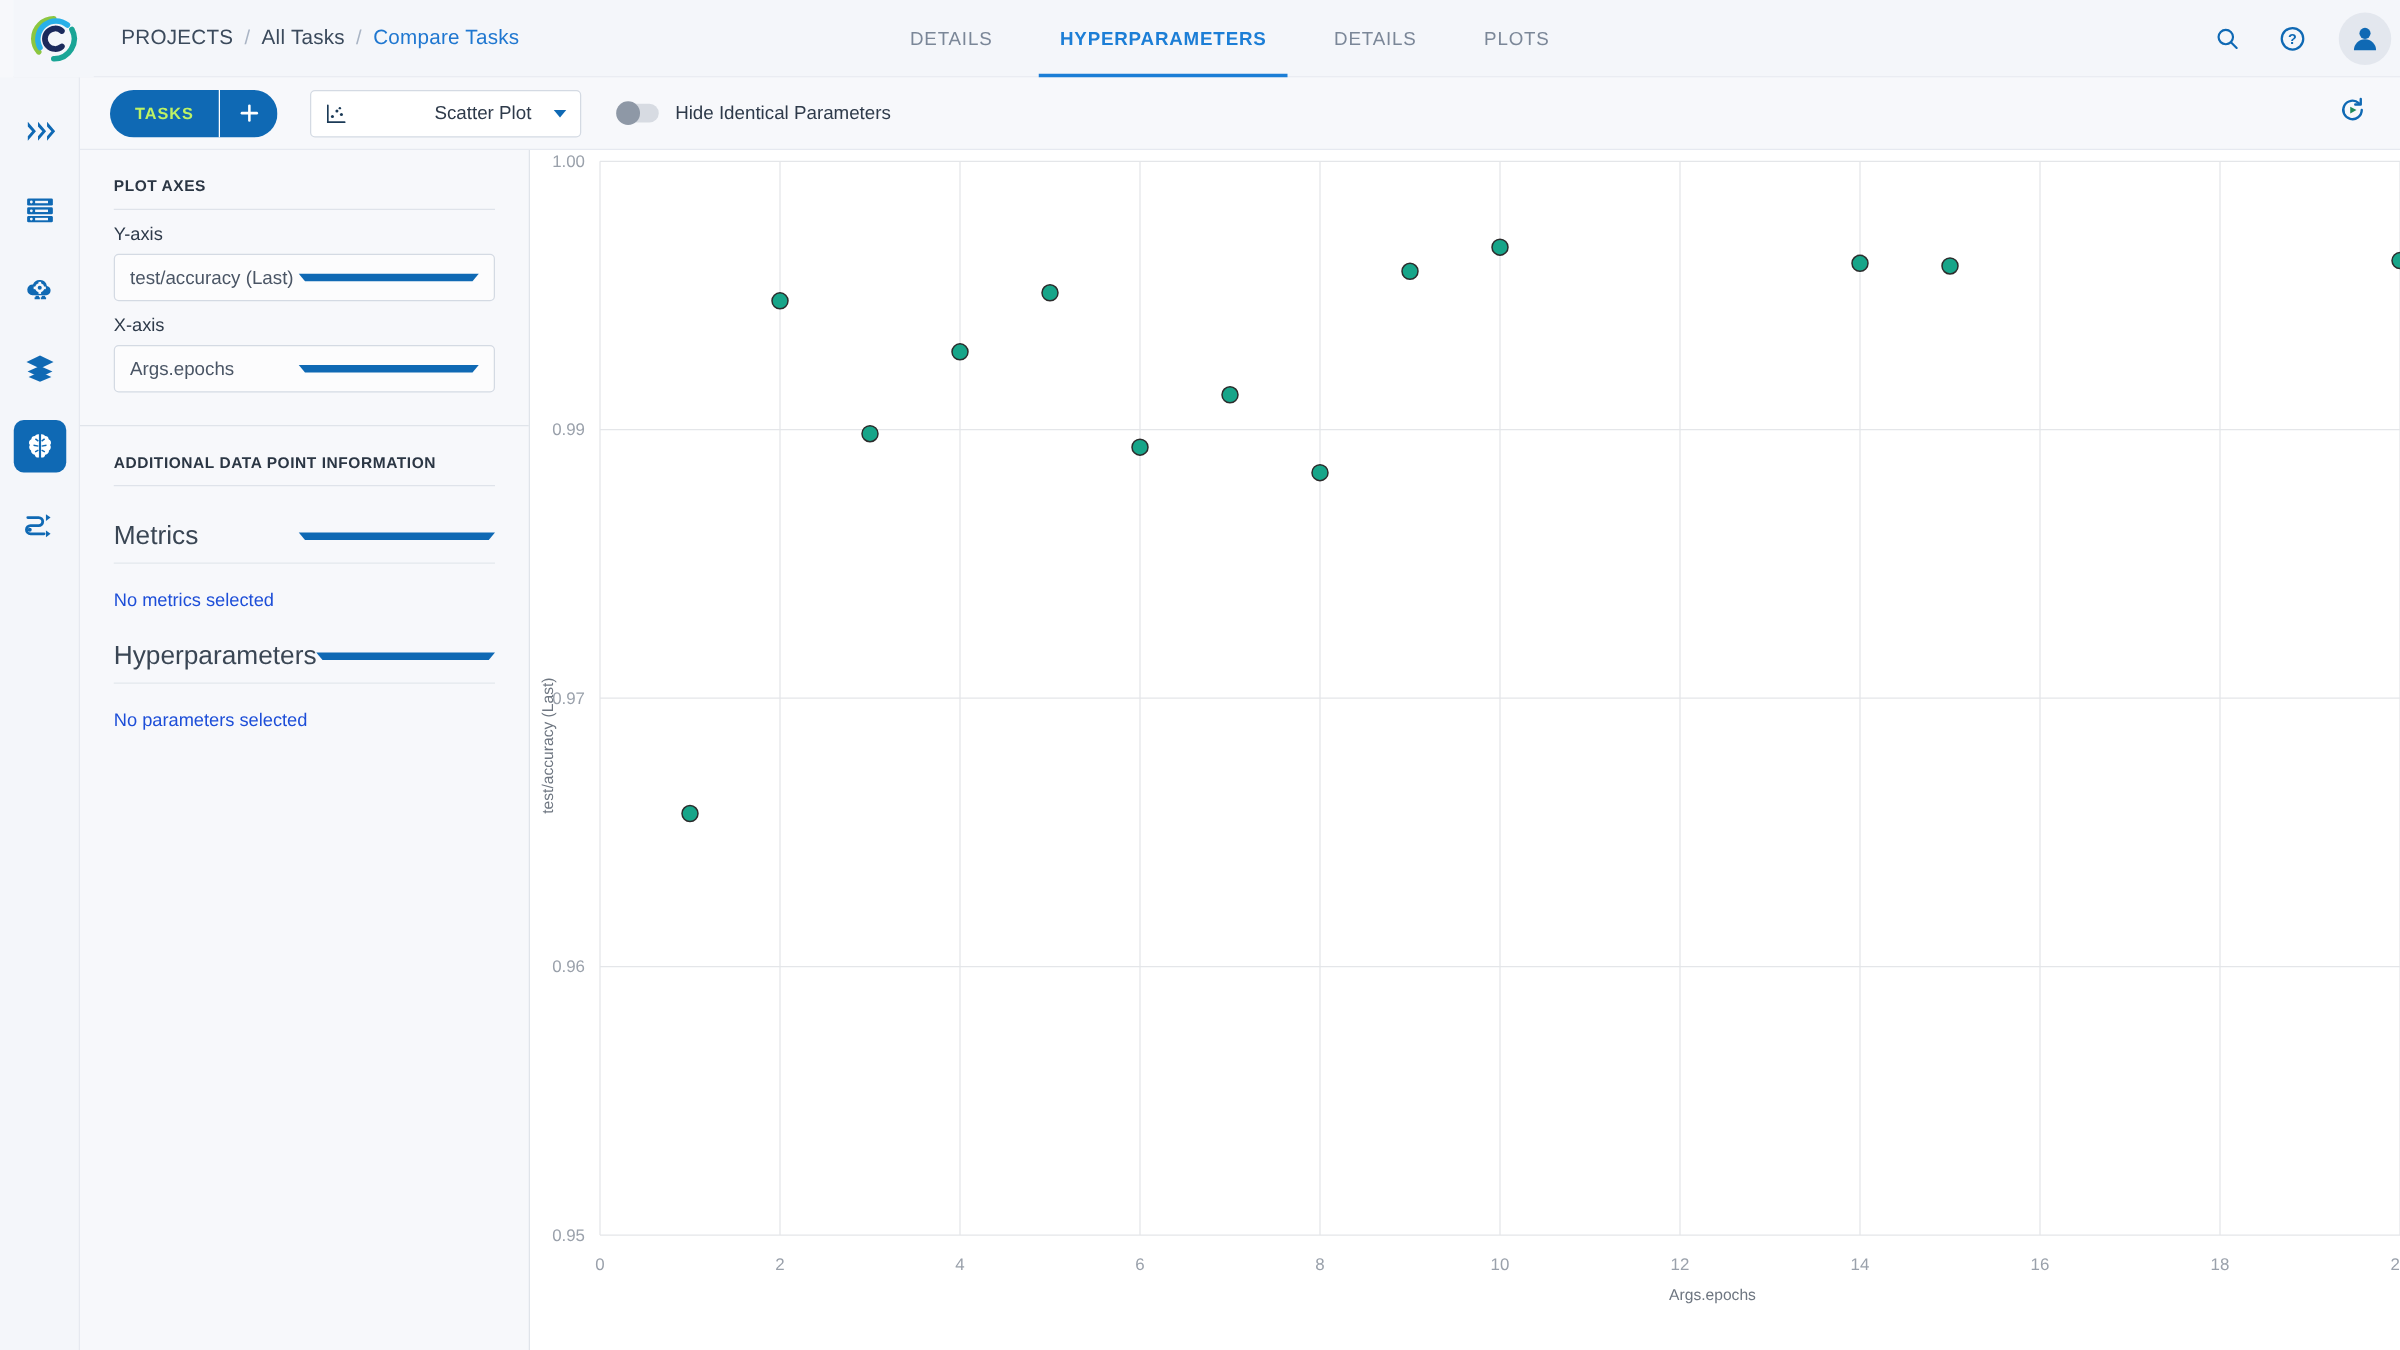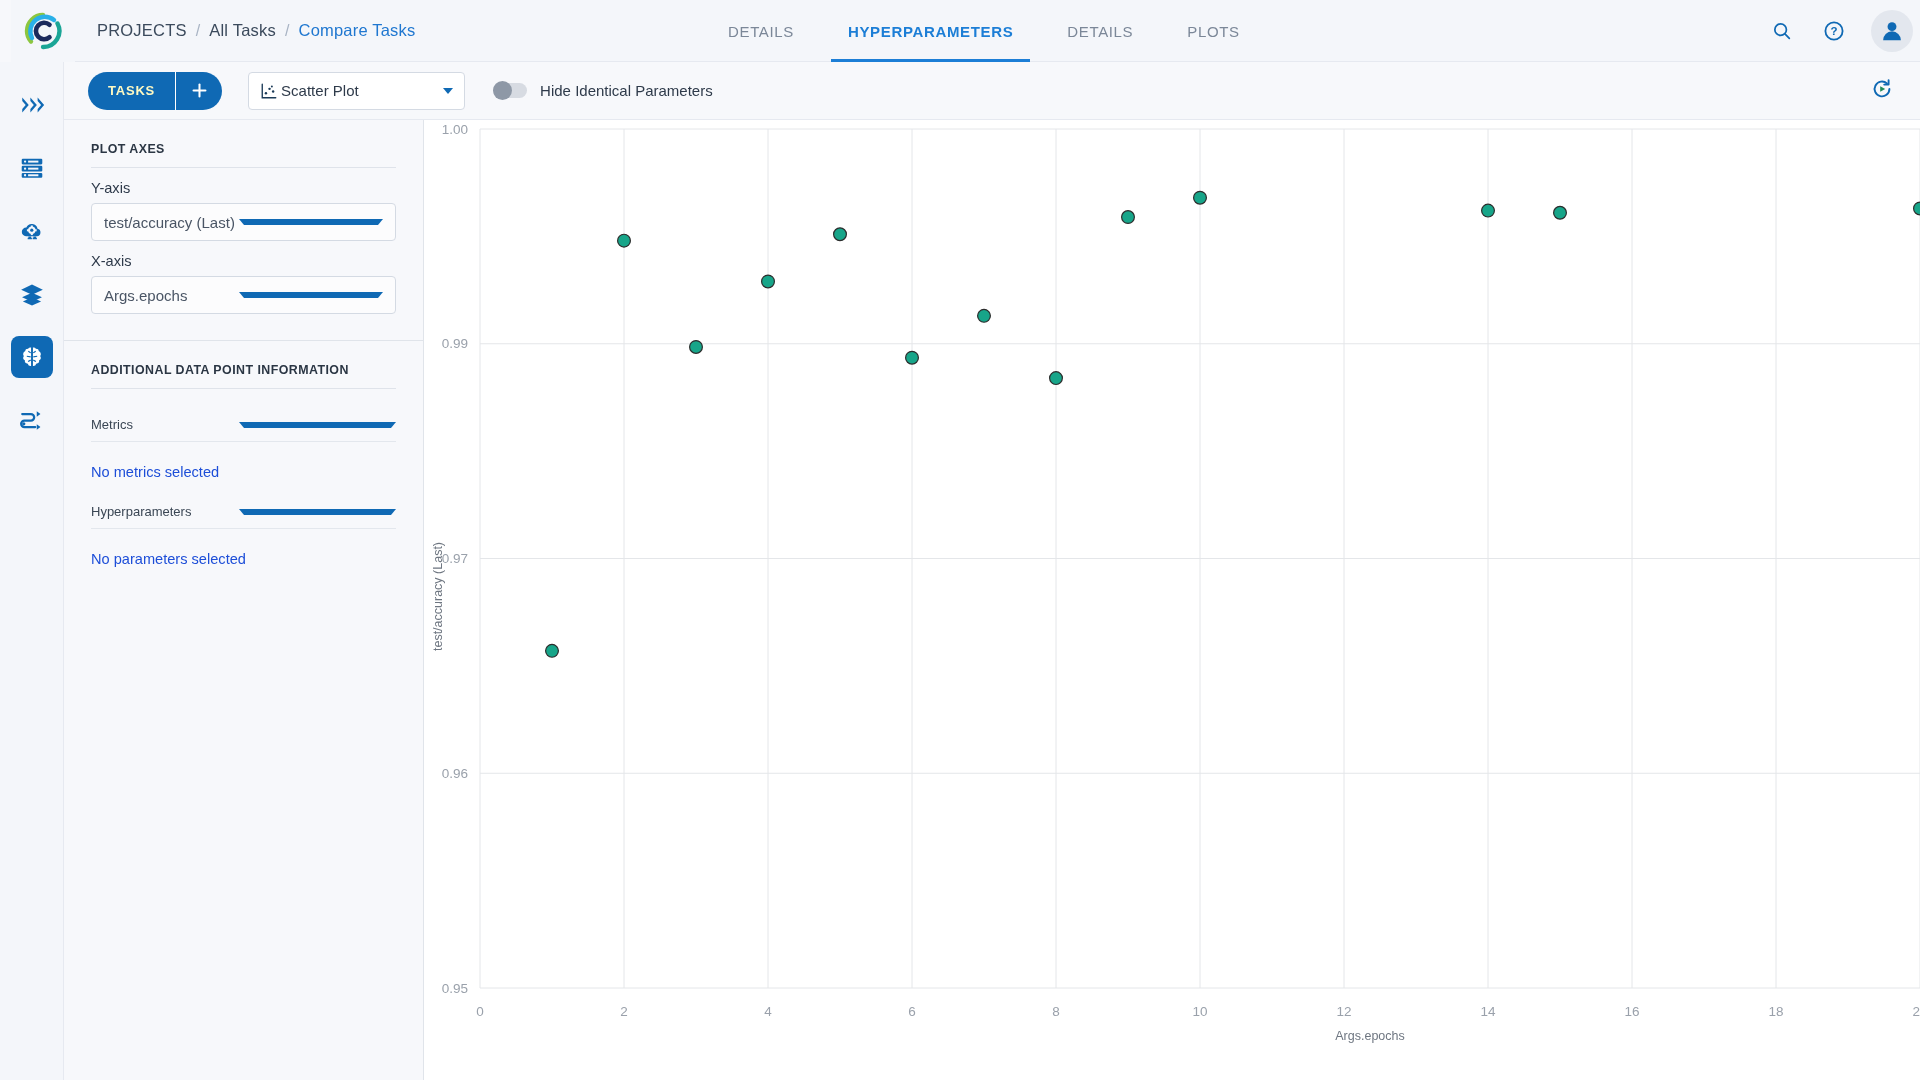--- a/index.html
+++ b/index.html
@@ -72,32 +72,32 @@
   
   #toolbar {
     position: absolute; left: 64px; top: 62px; width: 1856px; height: 58px;
     background: #f7f8fb; border-bottom: 1px solid #e6e9f0;
     display: flex; align-items: center;
   }
   #tasks-group {
     margin-left: 24px; display: flex; height: 38px; border-radius: 19px; overflow: hidden;
   }
   #tasks-btn {
-    background: #0f69b4; color: #fef9c3; font-size: 13px; font-weight: 700; letter-spacing: .8px;
+    background: #0f69b4; color: #bef264; font-size: 13px; font-weight: 700; letter-spacing: .8px;
     padding: 0 20px; display: flex; align-items: center; border-right: 1px solid #ffffff;
     cursor: pointer;
   }
   #tasks-add {
     background: #0f69b4; color: #fff; width: 46px; display: flex; align-items: center; justify-content: center;
     font-size: 22px; font-weight: 400; cursor: pointer;
   }
   #plot-select {
     margin-left: 26px; width: 217px; height: 38px; background: #fff;
     border: 1px solid #d4dae3; border-radius: 4px;
-    display: flex; align-items: center; padding: 0 11px; gap: 3px; cursor: pointer;
+    display: flex; align-items: center; padding: 0 11px; gap: 18px; cursor: pointer; text-align: right;
   }
   #plot-select-label { font-size: 15px; color: #2e3a4a; flex: 1; }
   #toggle-wrap { margin-left: 28px; display: flex; align-items: center; gap: 13px; cursor: pointer; }
   #toggle {
     width: 34px; height: 15px; border-radius: 8px; background: #d7dbe2; position: relative;
   }
   #toggle::before {
     content: ""; position: absolute; left: 0px; top: -2px;
     width: 19px; height: 19px; border-radius: 50%; background: #8e98a6;
   }
@@ -118,21 +118,21 @@
   .field-label { font-size: 14.6px; color: #2e3a4a; margin: 12px 0 7px; }
   .select-box {
     height: 38px; background: #fcfcfd; border: 1px solid #d4dae3; border-radius: 4px;
     display: flex; align-items: center; padding: 0 12px; cursor: pointer;
   }
   .select-box span { flex: 1; font-size: 15px; color: #4a5565; }
   .panel-divider { height: 1px; background: #e0e4ea; margin-top: 26px; }
   .collapse-row {
     display: flex; align-items: center; padding: 16px 0 9px; cursor: pointer;
   }
-  .collapse-row span { flex: 1; font-size: 13px; color: #3a4654; }
+  .collapse-row span { flex: 1; font-size: 21px; color: #3a4654; }
   .collapse-rule { height: 1px; background: #e3e7ed; }
   .empty-note {
     text-align: left; font-size: 14.6px; color: #1d4ed8; padding: 22px 0 8px;
   }
 
   
   #chart-area {
     position: absolute; left: 424px; top: 120px; width: 1496px; height: 960px;
     background: #ffffff;
   }

